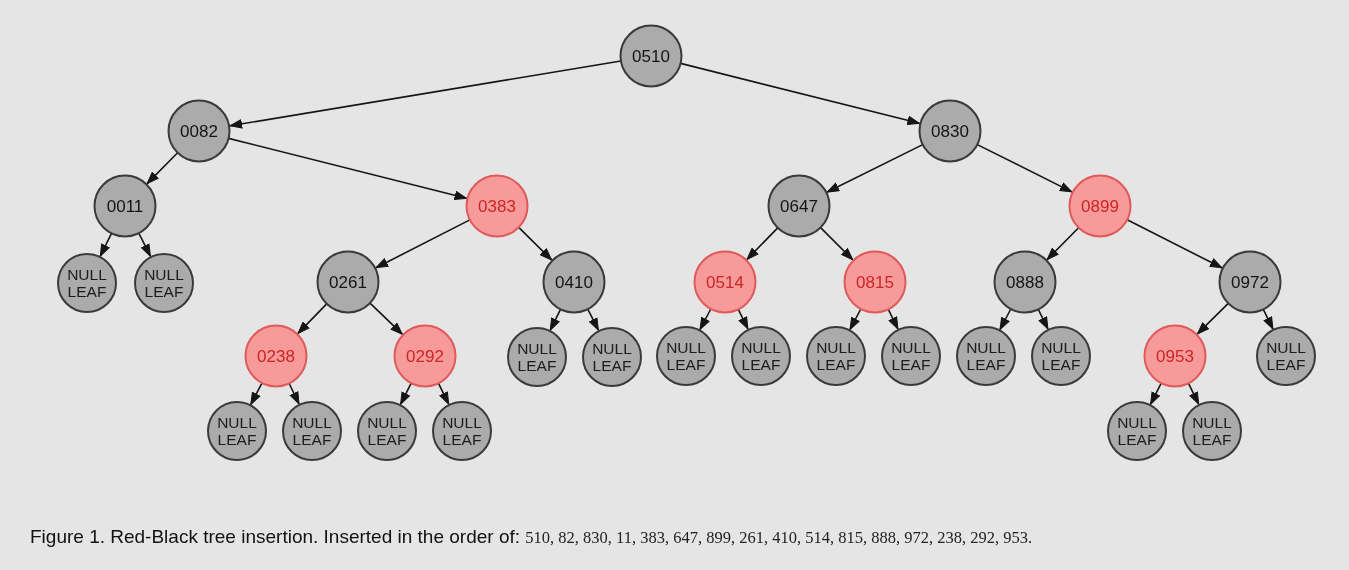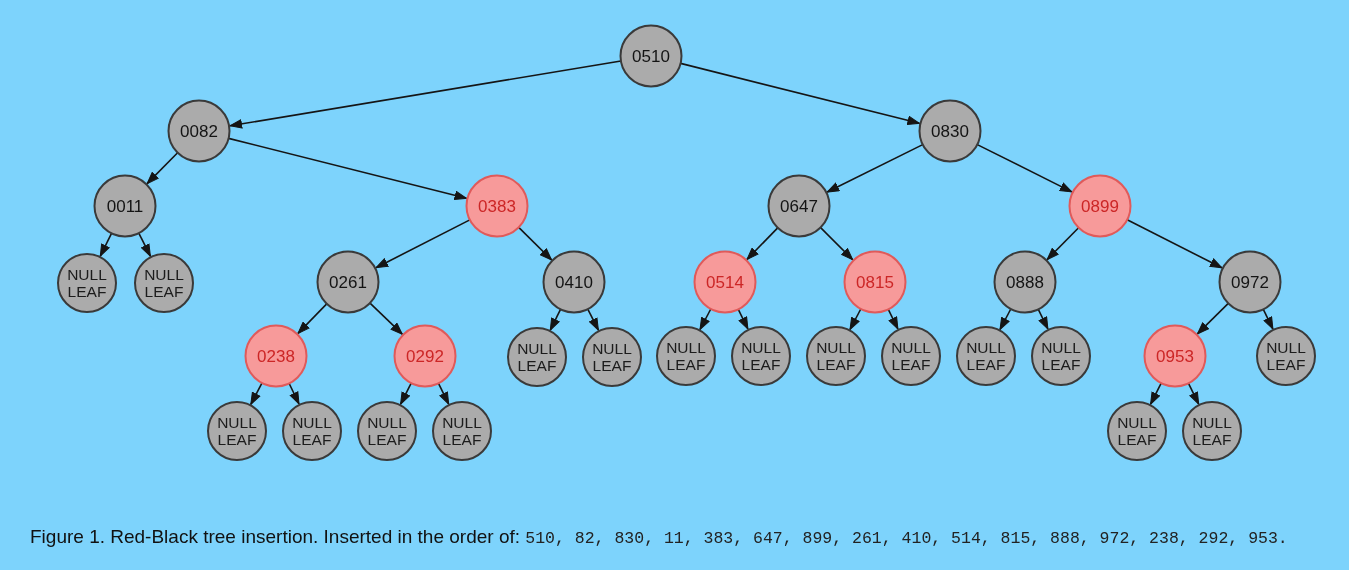--- a/index.html
+++ b/index.html
@@ -1,20 +1,20 @@
 <!DOCTYPE html>
 <html><head>
 <meta charset="utf-8">
 <style>
   html, body { margin: 0; padding: 0; background: #ffffff; }
   .stage {
     position: relative;
     width: 1349px;
     height: 570px;
-    background: #7dd3fc;
+    background: #e5e5e5;
     overflow: hidden;
     font-family: "Liberation Sans", sans-serif;
   }
   svg.tree {
     position: absolute;
     left: 0;
     top: 0;
   }
   .node-label {
     font-family: "Liberation Sans", sans-serif;
@@ -28,21 +28,21 @@
     position: absolute;
     left: 30px;
     top: 524px;
     font-size: 19px;
     color: #111111;
     white-space: nowrap;
     line-height: 26px;
   }
   .caption .fig-label { }
   .caption .seq {
-    font-family: Liberation Mono, monospace;
+    font-family: Liberation Serif, serif;
     font-size: 16.5px;
     color: #222222;
   }
 </style>
 </head>
 <body>
 
 <div class="stage">
   <svg class="tree" width="1349" height="495" viewBox="0 0 1349 495">
       <defs>

